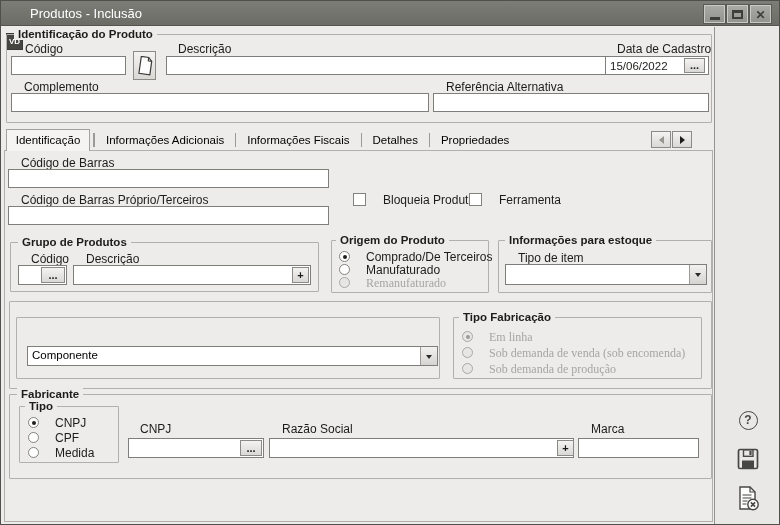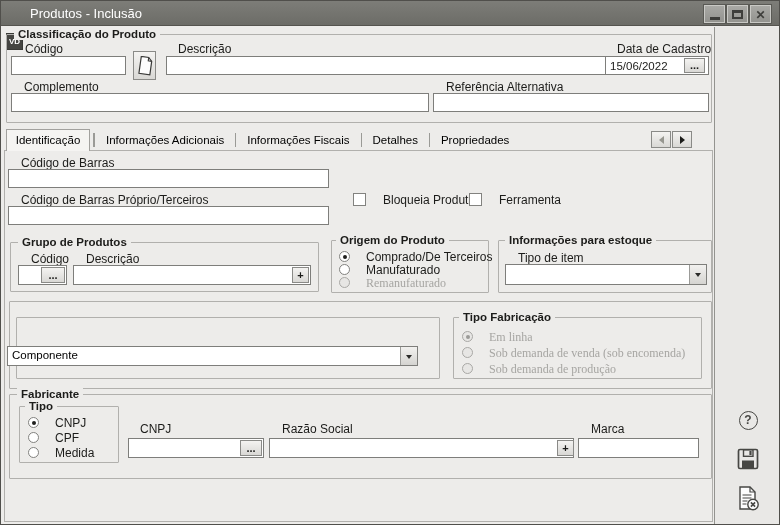--- a/index.html
+++ b/index.html
@@ -113,21 +113,21 @@
       </span>
     <span class="winbtn max">
         <span class="glyph-max"></span>
       </span>
     <span class="winbtn close">
         <span class="glyph-close"></span>
       </span>
   </div>
 
   <div class="group" style="left:5px;top:33px;width:706px;height:89px"></div>
-  <span class="group-title bold" style="left:13px;top:27px">Classificação do Produto</span>
+  <span class="group-title bold" style="left:13px;top:27px">Identificação do Produto</span>
 
   <span class="lbl" style="left:13px;top:41px">Código</span>
   <input class="tb" style="left: 10px; top: 55px; width: 115px; height: 19px;" value="">
   <span class="mini-btn" style="left:132px;top:50px;width:23px;height:29px">
     <svg width="16" height="20" viewBox="0 0 16 20">
       <g transform="rotate(8 8 10)">
         <path d="M3 1 h7.5 l3.5 3.5 V18 H3 Z" fill="#fdfdfd" stroke="#3a3a38" stroke-width="1.2"></path>
         <path d="M10.5 1 v3.5 h3.5" fill="none" stroke="#3a3a38" stroke-width="1.1"></path>
       </g>
     </svg>
@@ -197,21 +197,21 @@
   <div class="dd" style="left:504px;top:263px;width:202px;height:21px">
     <span class="dd-text"></span>
     <span class="dd-btn">
         <span class="tri-down"></span>
       </span>
   </div>
 
   <div class="group" style="left:8px;top:300px;width:703px;height:88px"></div>
 
   <div class="group" style="left:15px;top:316px;width:424px;height:62px"></div>
-  <div class="dd" style="left:6px;top:345px;width:411px;height:20px">
+  <div class="dd" style="left:26px;top:345px;width:411px;height:20px">
     <span class="dd-text">Componente</span>
     <span class="dd-btn">
         <span class="tri-down"></span>
       </span>
   </div>
 
   <div class="group" style="left:452px;top:316px;width:249px;height:62px"></div>
   <span class="group-title bold" style="left:458px;top:310px">Tipo Fabricação</span>
   <span class="radio checked disabled" style="left:461px;top:330px"></span>
   <span class="lbl disabled-text" style="left:477px;top:329px">Em linha</span>

